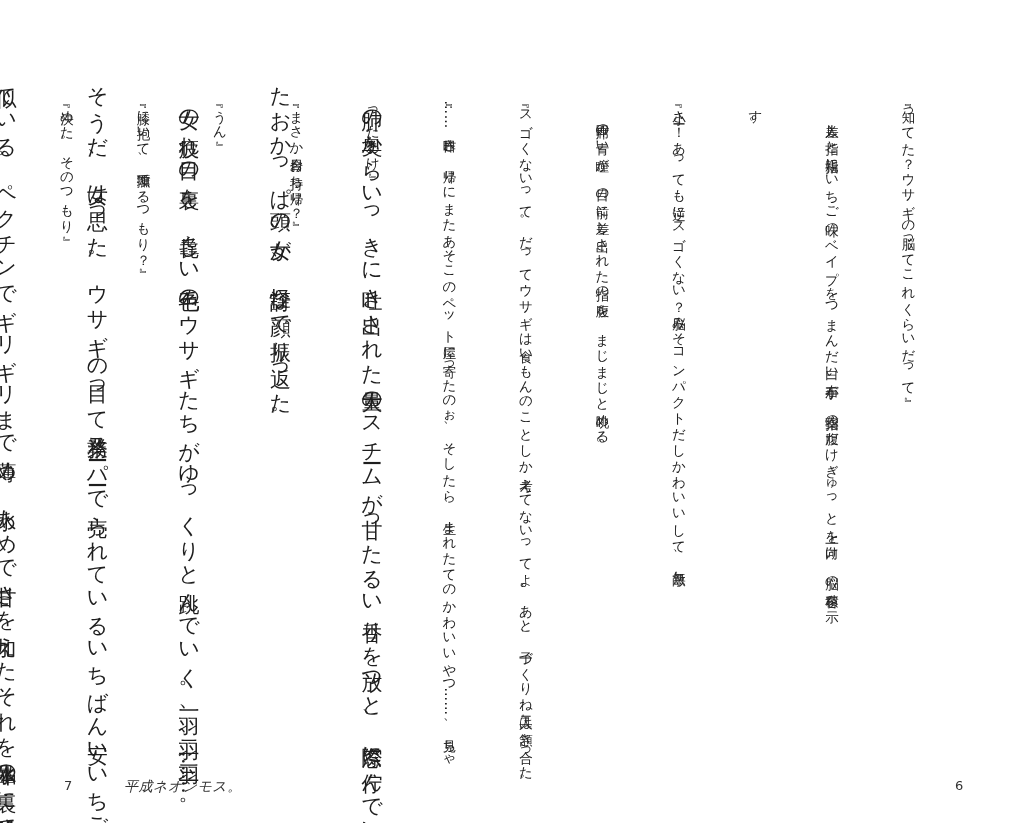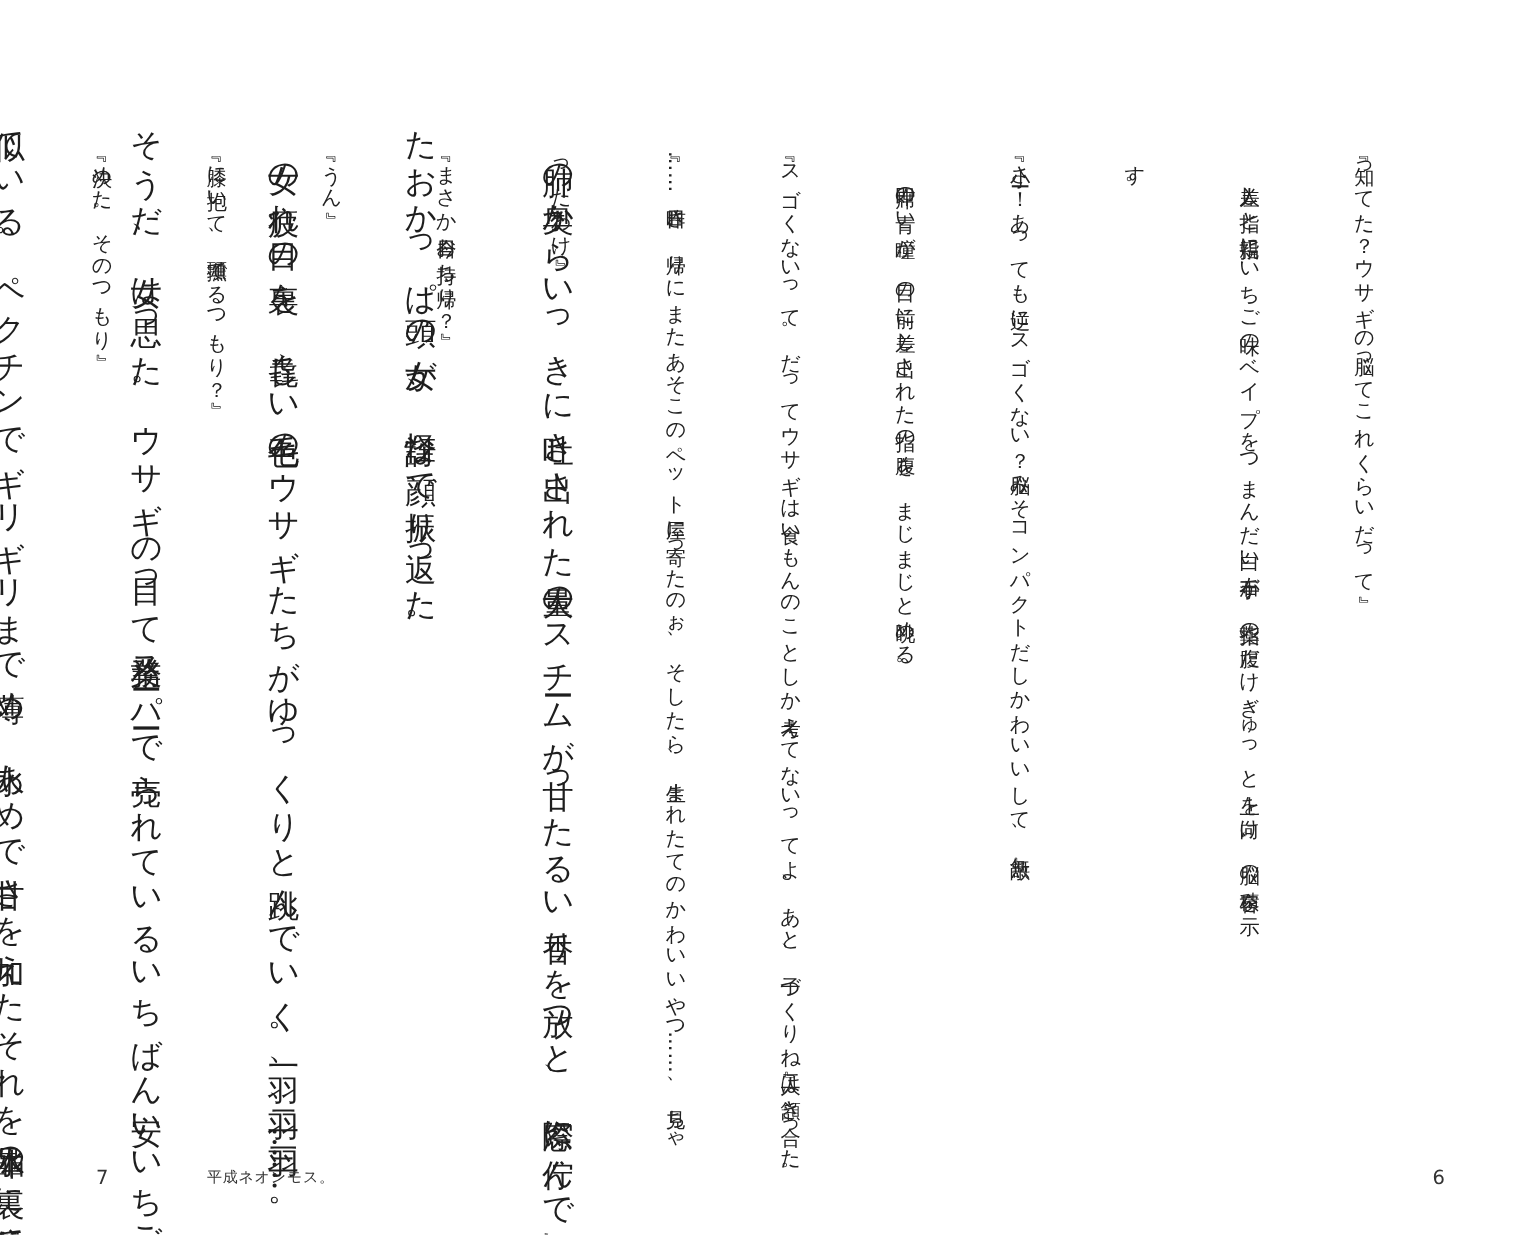--- a/index.html
+++ b/index.html
@@ -37,21 +37,21 @@
     color: #222;
   }
   .right-body .para { display: block; }
 
   .folio {
     position: absolute; top: 778px;
     font-family: "DejaVu Sans", "Liberation Sans", sans-serif;
     font-size: 13px; color: #333;
   }
   .folio-left { left: 64px; }
-  .running-title { left: 138px; font-size: 10px; letter-spacing: 0.5px; }
+  .running-title { left: 124px; font-size: 14px; letter-spacing: 0.5px; font-style: italic; }
   .folio-right { left: 955px; }
 </style>
 </head>
 <body>
 
 <div class="spread">
 
   <div class="page page-left">
     <div class="vbody left-body">
       <span class="para">　肺の奥からいっきに吐き出された大量のスチームが甘ったるい香りを放つと、窓際に佇んでい</span>

